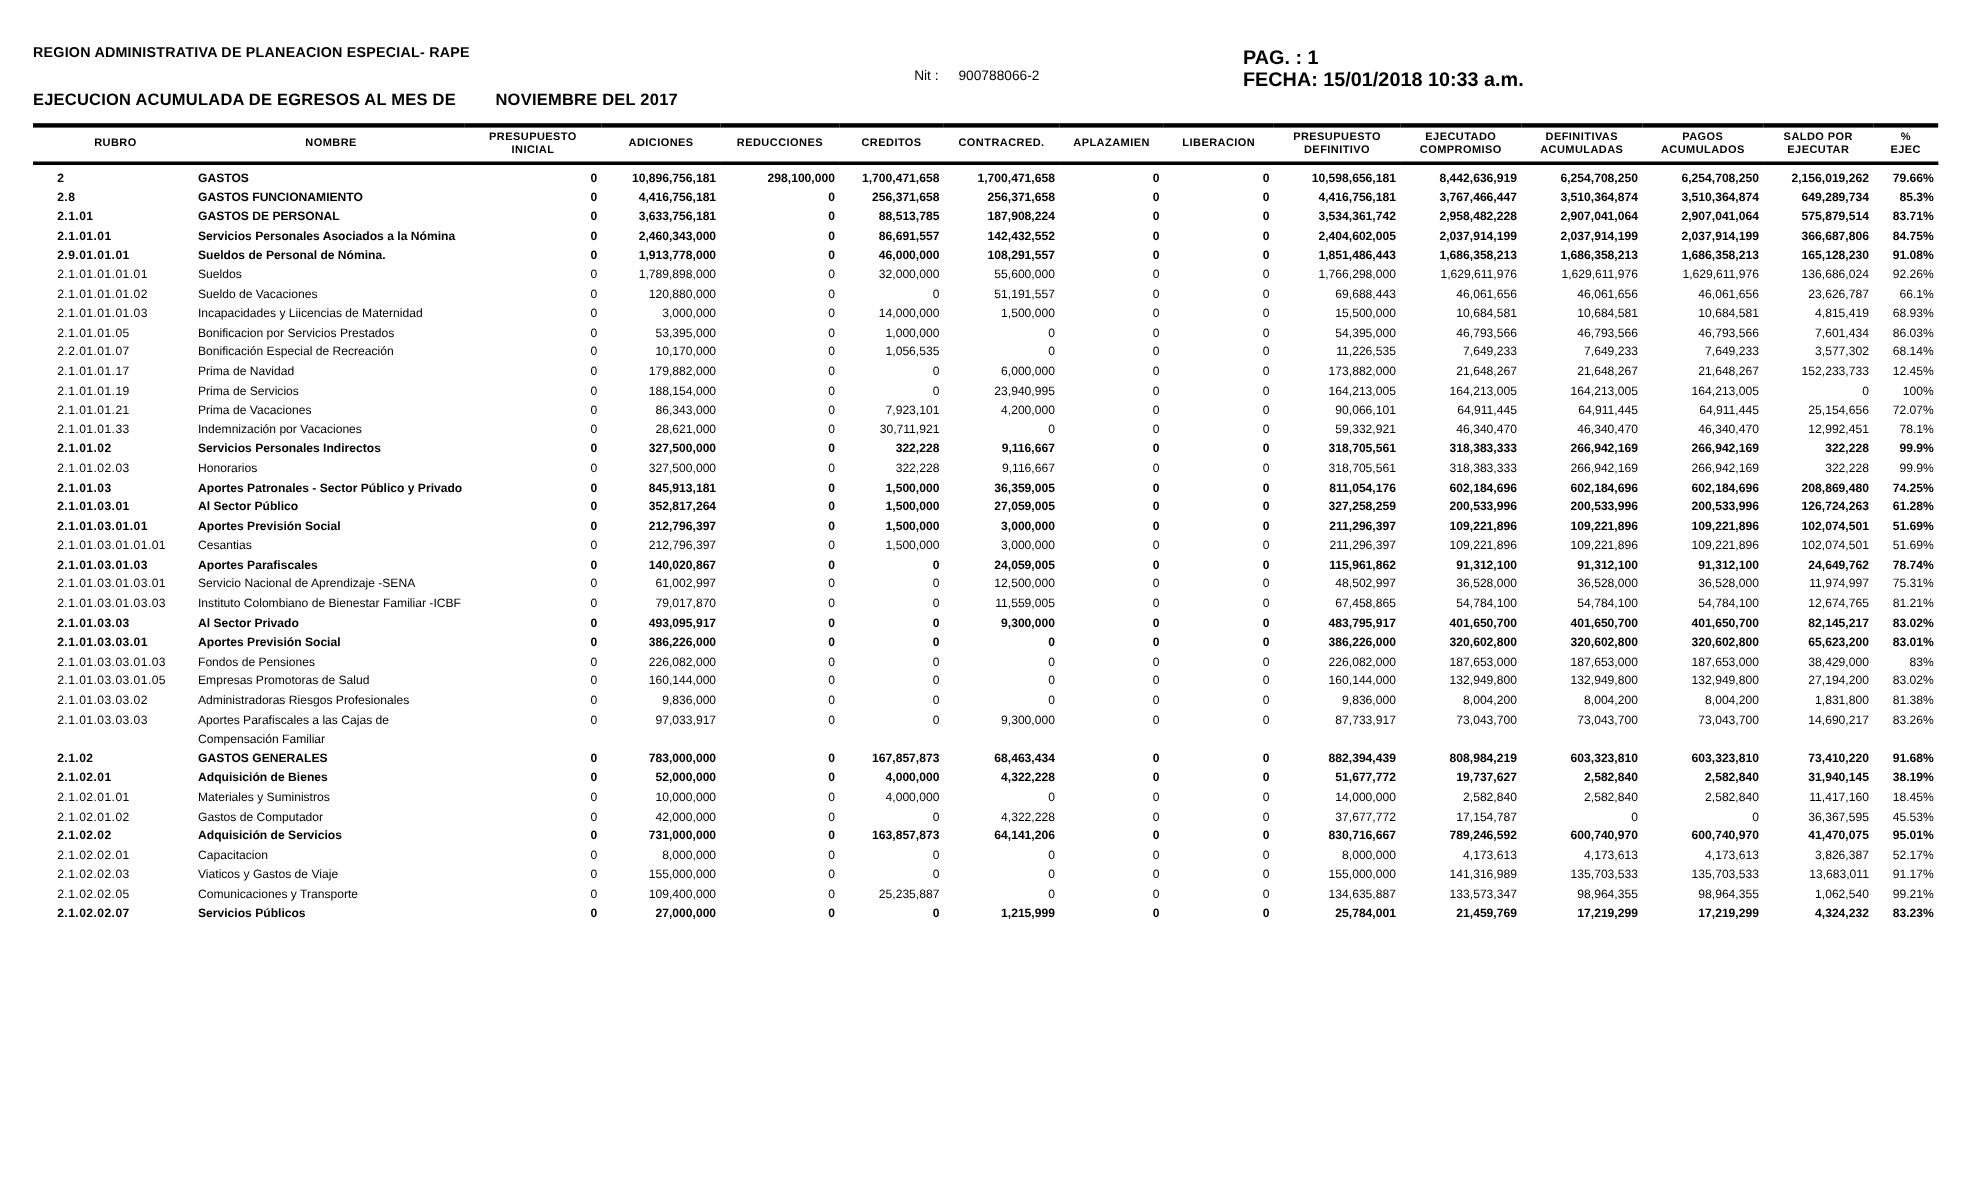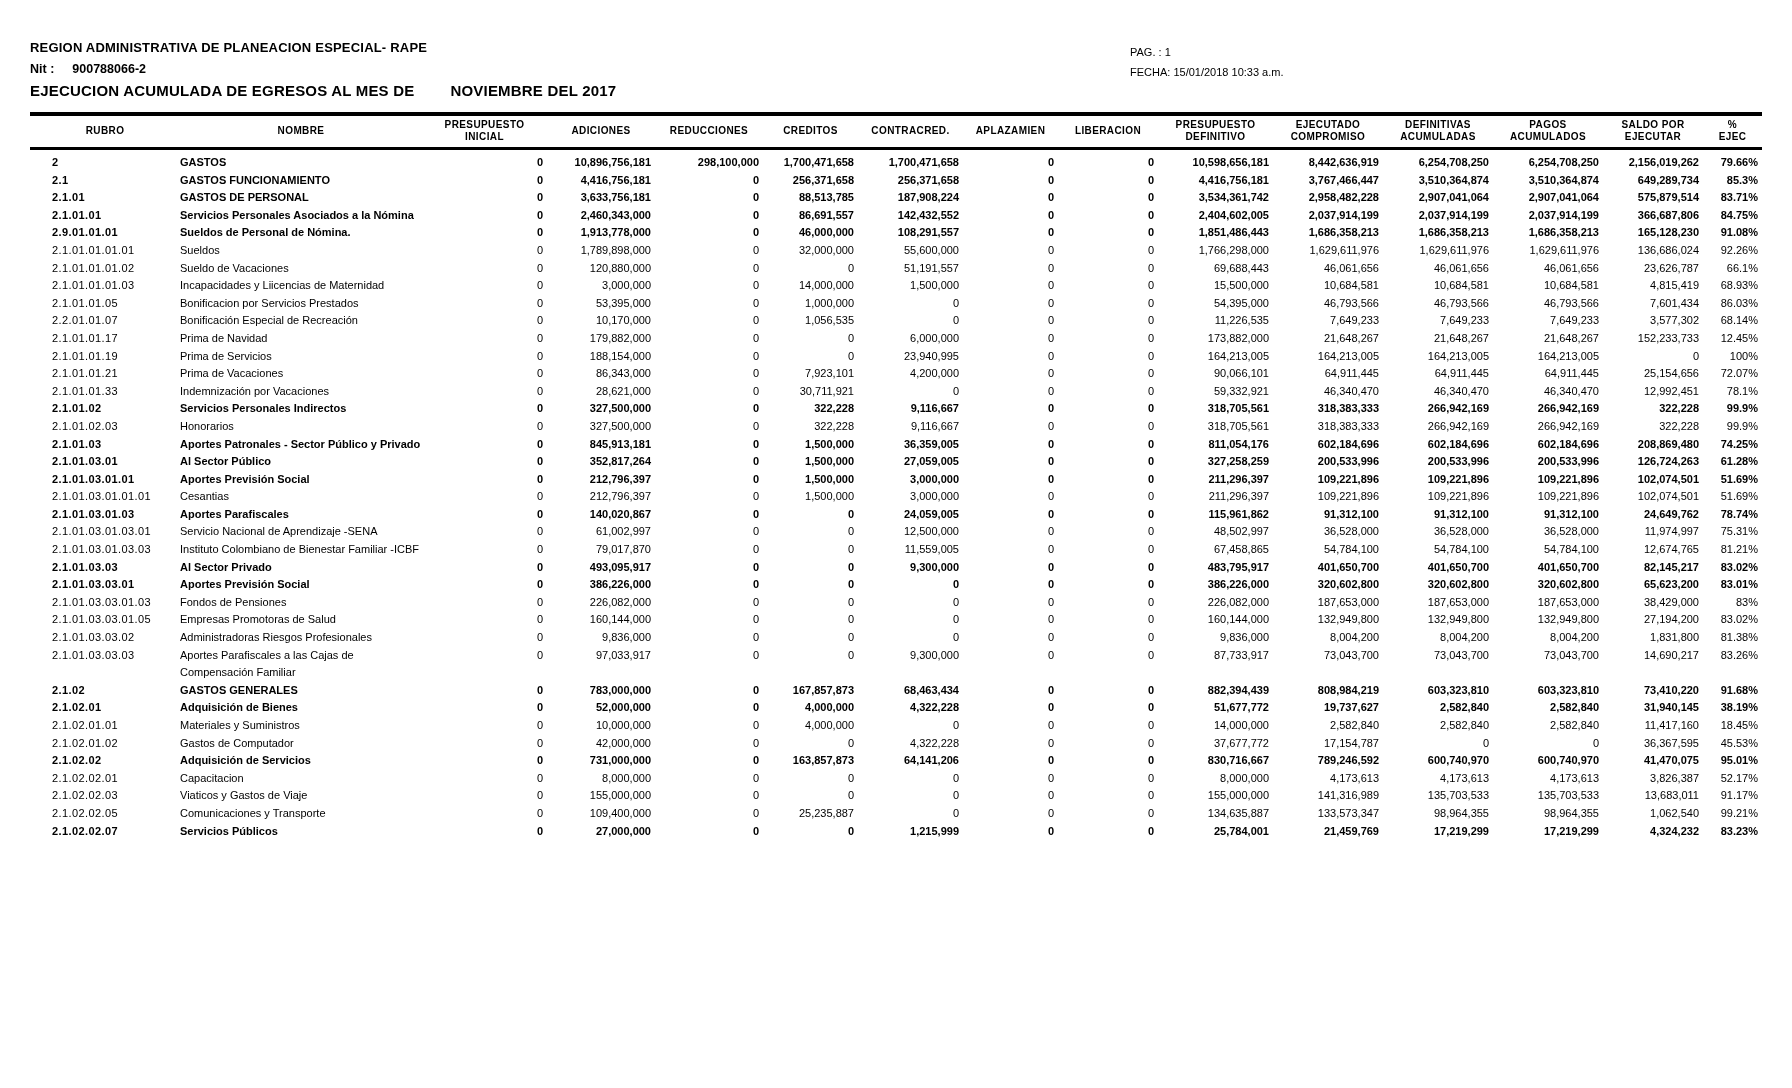--- a/index.html
+++ b/index.html
@@ -7,23 +7,23 @@
     position:relative;
     width:1792px;height:1088px;
     background:#ffffff;
     font-family:"Liberation Sans","DejaVu Sans",sans-serif;
     color:#000;
     overflow:hidden;
     box-sizing:border-box;
     padding:40px 46px 0 30px;
   }
   .org{font-size:13px;font-weight:bold;letter-spacing:.2px;}
-  .nit{font-size:12.5px;font-weight:bold;margin-top:7px;}
+  .nit{font-size:12.5px;font-weight:normal;margin-top:7px;text-align:center;}
   .nit .nit-val{margin-left:18px;}
-  .top-right{position:absolute;left:1130px;top:42px;font-size:11px;font-weight:normal;line-height:20px;}
+  .top-right{position:absolute;left:1130px;top:42px;font-size:18px;font-weight:bold;line-height:20px;}
   .title-row{margin-top:6px;font-size:15px;font-weight:bold;letter-spacing:.2px;}
   .title-period{margin-left:36px;}
   table{
     width:1732px;
     margin-top:13px;
     border-collapse:collapse;
     table-layout:fixed;
     border-top:4px solid #000;
   }
   thead th{
@@ -133,21 +133,21 @@
           <td class="num">0</td>
           <td class="num">0</td>
           <td class="num">10,598,656,181</td>
           <td class="num">8,442,636,919</td>
           <td class="num">6,254,708,250</td>
           <td class="num">6,254,708,250</td>
           <td class="num">2,156,019,262</td>
           <td class="num">79.66%</td>
         </tr>
         <tr class="bold">
-          <td class="txt rubro">2.1</td>
+          <td class="txt rubro">2.8</td>
           <td class="txt">GASTOS FUNCIONAMIENTO</td>
           <td class="num">0</td>
           <td class="num">4,416,756,181</td>
           <td class="num">0</td>
           <td class="num">256,371,658</td>
           <td class="num">256,371,658</td>
           <td class="num">0</td>
           <td class="num">0</td>
           <td class="num">4,416,756,181</td>
           <td class="num">3,767,466,447</td>

